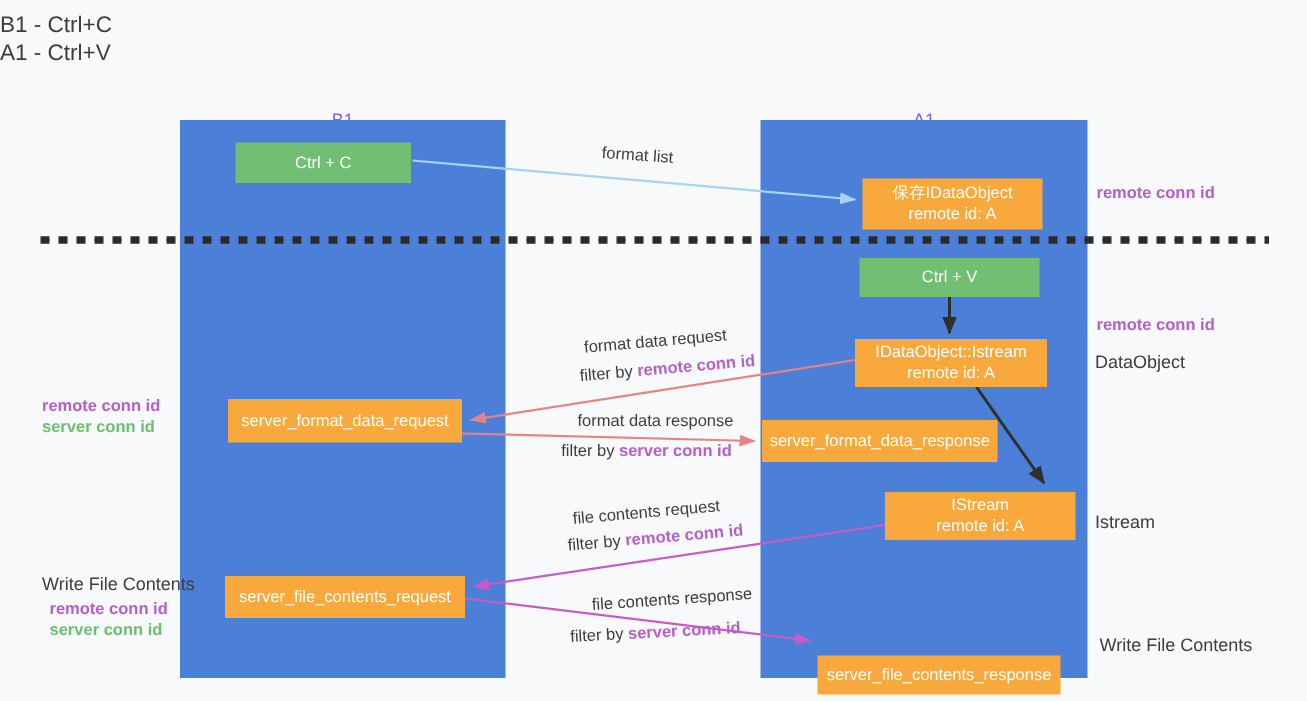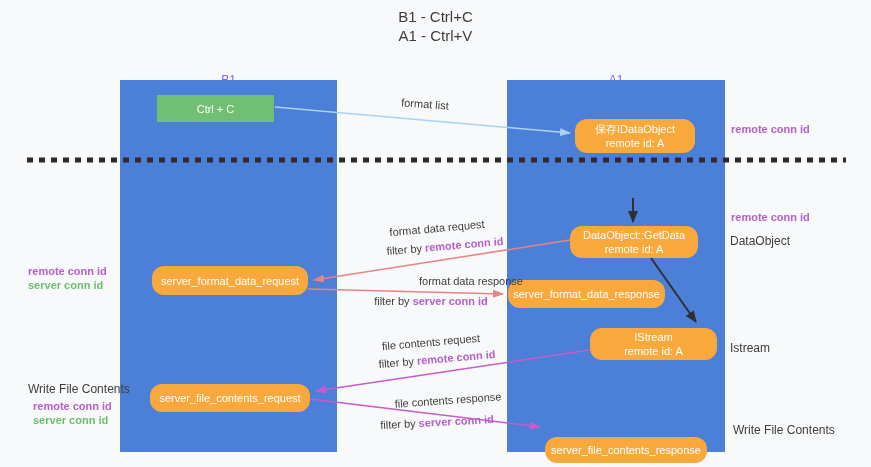--- a/index.html
+++ b/index.html
@@ -4,28 +4,28 @@
 <style>
   :root{
     --lane-blue:#4c80d8; --box-orange:#f9a93c; --box-green:#71bf73;
     --arrow-lightblue:#a9d3f2; --arrow-salmon:#e88383; --arrow-magenta:#c95ac9;
     --arrow-black:#2f2f2f; --label-purple:#b55fc9; --label-green:#6dbf6f;
     --text-dark:#3d3d3d; --background:#f8f9fa;
   }
   *{margin:0;padding:0;box-sizing:border-box;}
   body{font-family:"Liberation Sans",sans-serif;background:#fff;}
   .canvas{position:relative;width:871px;height:467px;background:var(--background);overflow:hidden;}
-  .title{position:absolute;top:7px;left:0;width:871px;text-align:center;font-size:15px;line-height:19px;color:var(--text-dark);}
+  .title{position:absolute;top:7px;left:0;width:871px;text-align:left;font-size:15px;line-height:19px;color:var(--text-dark);}
   .lane-header{position:absolute;top:50px;text-align:center;font-size:12px;line-height:14px;color:#8b5cf6;margin-top:23px;}
   .lane{position:absolute;top:80px;height:372px;background:var(--lane-blue);}
   .lane-left{left:120px;width:217px;}
   .lane-right{left:507px;width:218px;}
   svg.arrows{position:absolute;left:0;top:0;width:871px;height:467px;pointer-events:none;z-index:3;}
   .box{position:absolute;z-index:4;color:#fff;font-size:11px;line-height:14px;display:flex;flex-direction:column;align-items:center;justify-content:center;text-align:right;}
-  .orange{background:var(--box-orange);border-radius:12px;}
+  .orange{background:var(--box-orange);}
   .green{background:var(--box-green);}
   .side-label{position:absolute;font-size:12px;color:var(--text-dark);white-space:nowrap;z-index:5;}
   .conn-purple{font-size:11px;font-weight:bold;color:var(--label-purple);}
   .conn-green{font-size:11px;font-weight:bold;color:var(--label-green);}
   .arrow-label{position:absolute;font-size:11px;color:var(--text-dark);white-space:nowrap;z-index:5;transform-origin:center;}
   .arrow-label .key{font-weight:bold;color:var(--label-purple);}
   .arrow-label .prefix{margin-right:3px;}
   .s-blue{stroke:var(--arrow-lightblue);} .f-blue{fill:var(--arrow-lightblue);}
   .s-black{stroke:var(--arrow-black);} .f-black{fill:var(--arrow-black);}
   .s-salmon{stroke:var(--arrow-salmon);} .f-salmon{fill:var(--arrow-salmon);}
@@ -79,22 +79,25 @@
     <line x1="310" y1="399" x2="540" y2="427" class="s-magenta" stroke-width="1.5" marker-end="url(#mmagenta)"></line>
   </svg>
 
   <div class="box green" style="left:157px;top:95px;width:117px;height:27px;">
     <div>Ctrl + C</div>
   </div>
   <div class="box orange" style="left:575px;top:119px;width:120px;height:34px;">
     <div>保存IDataObject</div>
     <div>remote id: A</div>
   </div>
+  <div class="box green" style="left:573px;top:172px;width:120px;height:26px;">
+    <div>Ctrl + V</div>
+  </div>
   <div class="box orange" style="left:570px;top:226px;width:128px;height:32px;">
-    <div>DataObject::GetData</div>
+    <div>IDataObject::Istream</div>
     <div>remote id: A</div>
   </div>
   <div class="box orange" style="left:508px;top:280px;width:157px;height:28px;">
     <div>server_format_data_response</div>
   </div>
   <div class="box orange" style="left:152px;top:266px;width:156px;height:29px;">
     <div>server_format_data_request</div>
   </div>
   <div class="box orange" style="left:590px;top:328px;width:127px;height:32px;">
     <div>IStream</div>
@@ -119,21 +122,21 @@
   <div class="side-label conn-purple" style="left:33px;top:400px;">remote conn id</div>
   <div class="side-label conn-green" style="left:33px;top:414px;">server conn id</div>
 
   <div class="arrow-label" style="left:425px;top:98px;transform:translateX(-50%) rotate(4deg);">format list</div>
 
   <div class="arrow-label" style="left:437px;top:222px;transform:translateX(-50%) rotate(-5deg);">format data request</div>
   <div class="arrow-label" style="left:445px;top:240px;transform:translateX(-50%) rotate(-5deg);">
     <span class="prefix">filter by</span><span class="key">remote conn id</span>
   </div>
 
-  <div class="arrow-label" style="left:437px;top:275px;transform:translateX(-50%);margin-left:34px;">format data response</div>
+  <div class="arrow-label" style="left:437px;top:275px;transform:translateX(-50%);">format data response</div>
   <div class="arrow-label" style="left:431px;top:295px;transform:translateX(-50%);">
     <span class="prefix">filter by</span><span class="key">server conn id</span>
   </div>
 
   <div class="arrow-label" style="left:431px;top:336px;transform:translateX(-50%) rotate(-5deg);">file contents request</div>
   <div class="arrow-label" style="left:437px;top:353px;transform:translateX(-50%) rotate(-5deg);">
     <span class="prefix">filter by</span><span class="key">remote conn id</span>
   </div>
 
   <div class="arrow-label" style="left:448px;top:394px;transform:translateX(-50%) rotate(-4deg);">file contents response</div>

